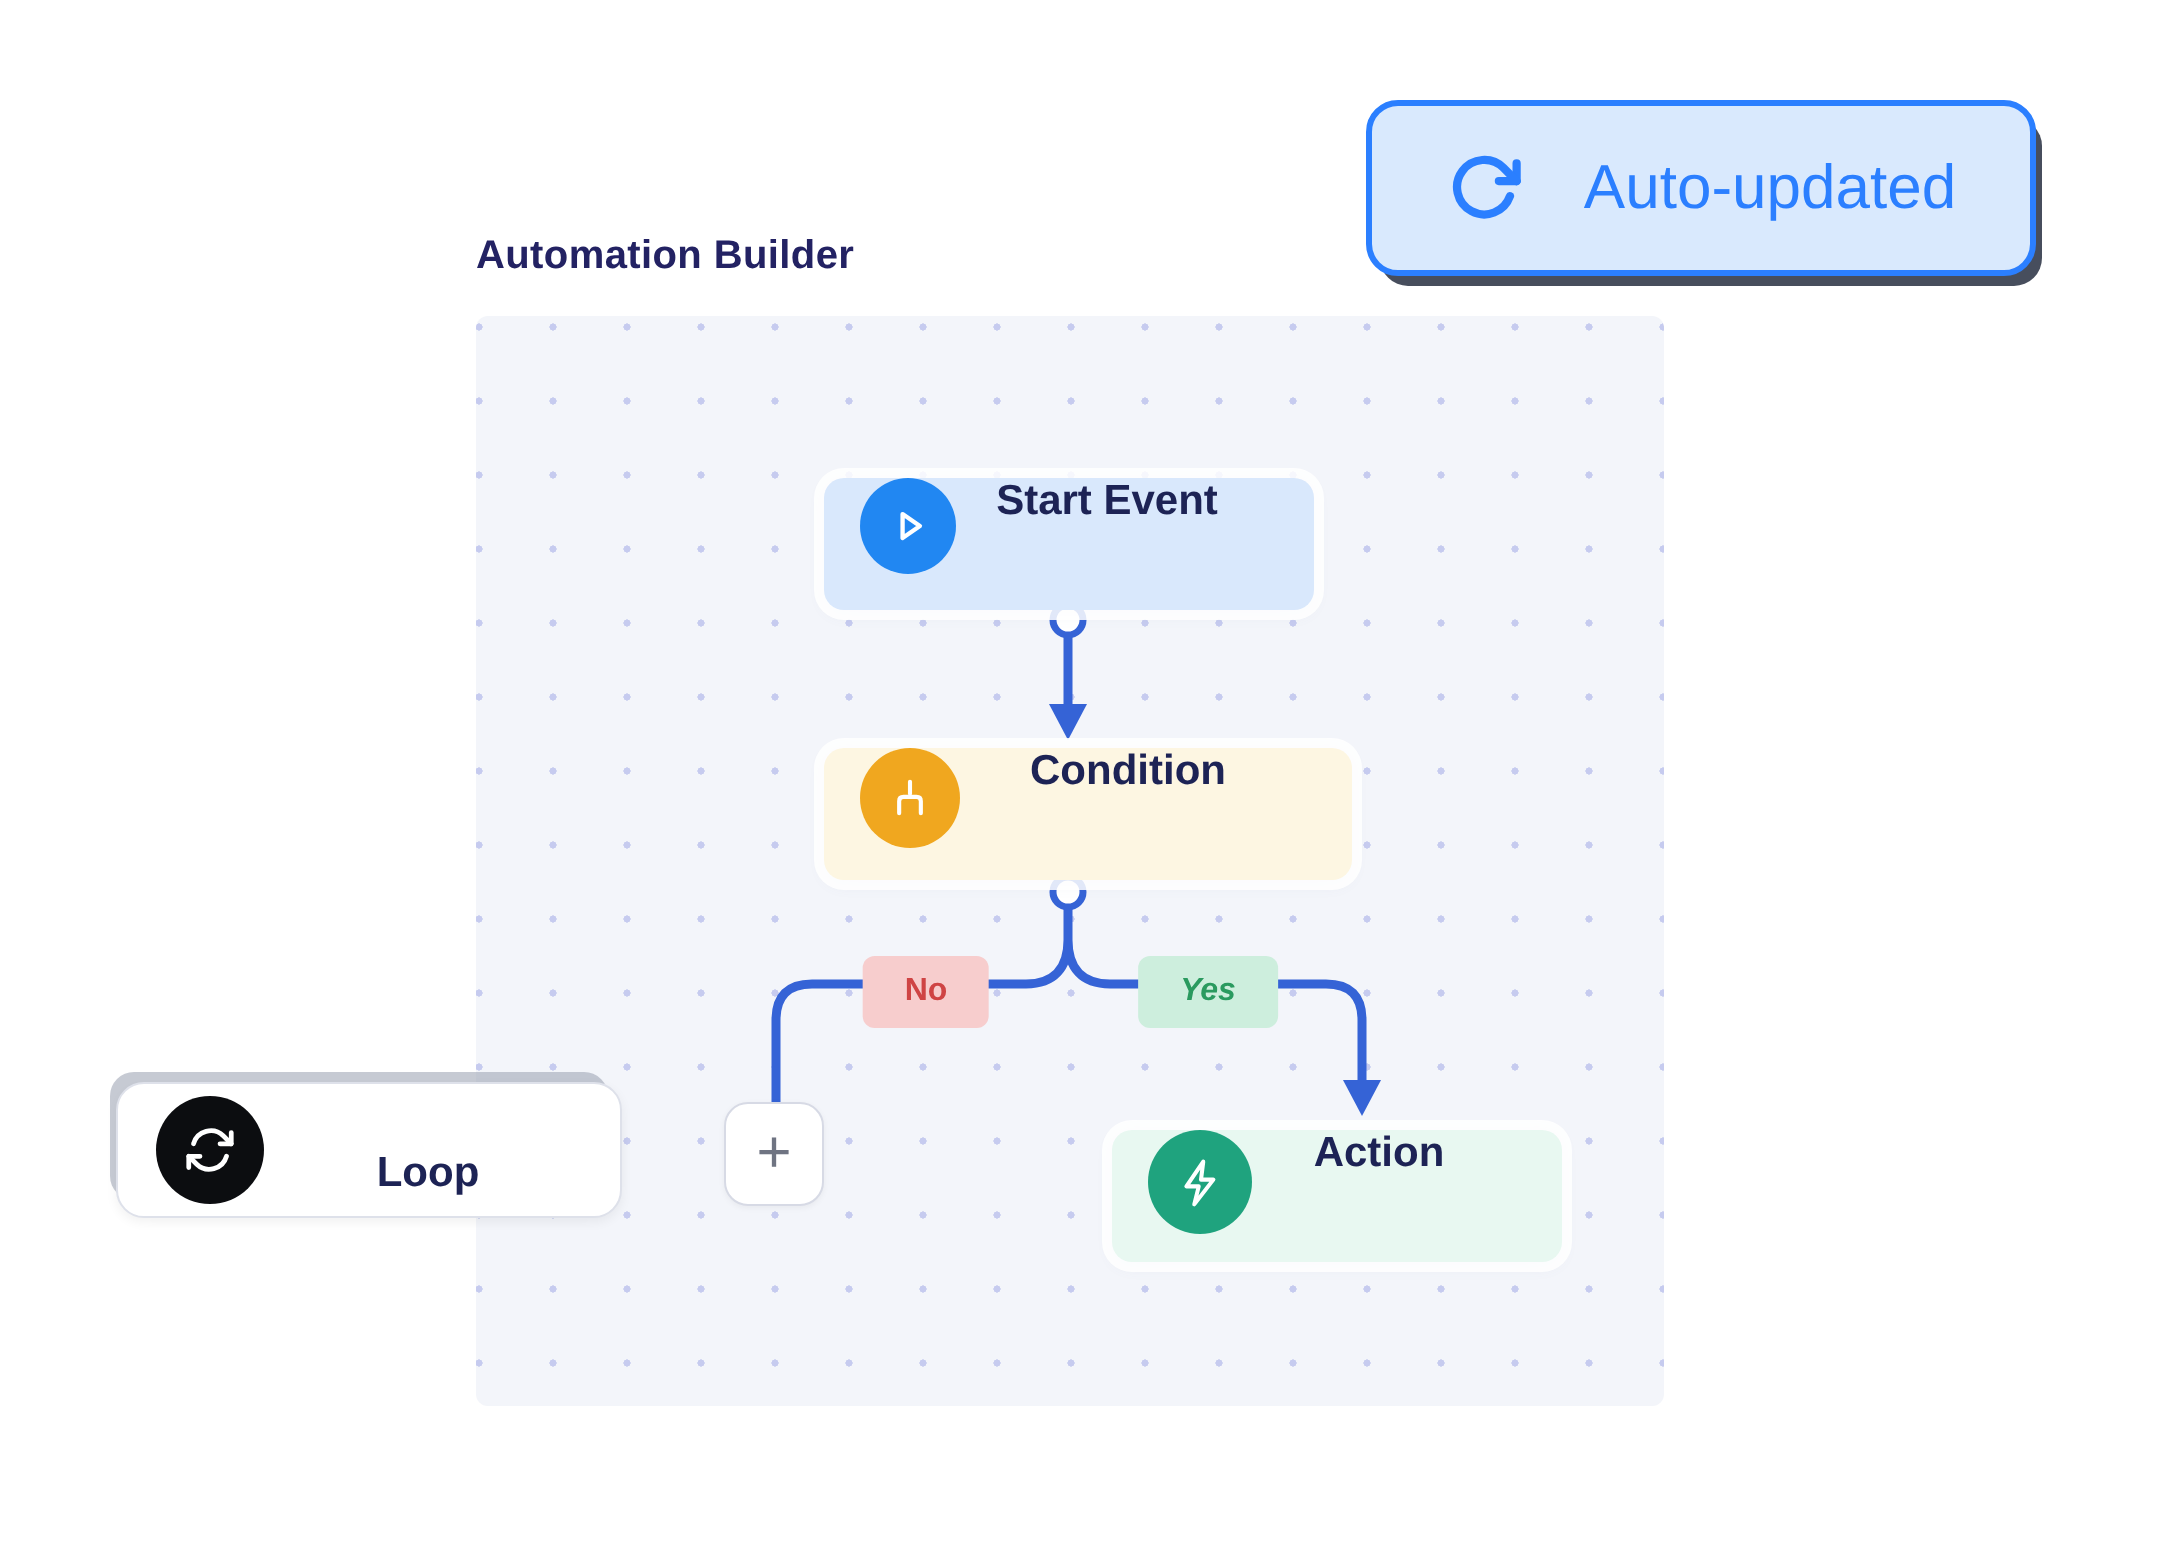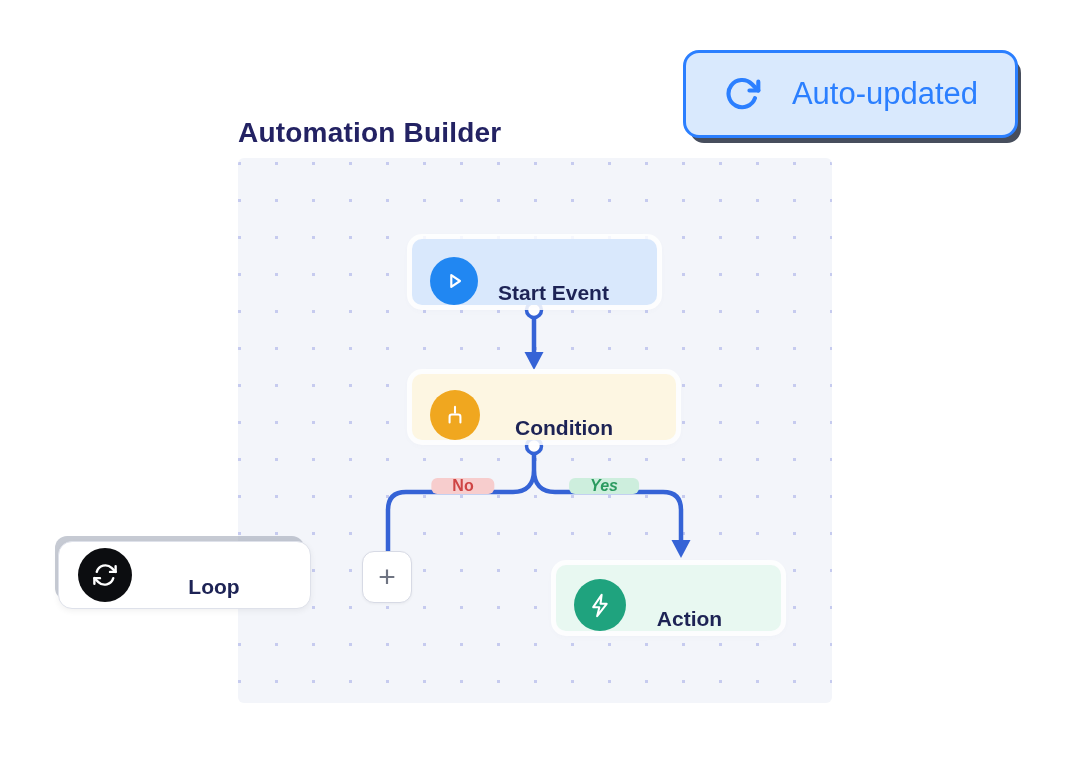--- a/index.html
+++ b/index.html
@@ -8,21 +8,21 @@
     position: relative;
     background: #ffffff;
     font-family: "Liberation Sans", sans-serif;
     overflow: hidden;
   }
 
   
   .page-title {
     position: absolute;
     left: 238px; top: 117px;
-    font-size: 28px;
+    font-size: 20px;
     font-weight: 700;
     color: var(--title-text, #232263);
     letter-spacing: 0.2px;
   }
 
   
   .auto-badge {
     position: absolute;
     left: 683px; top: 50px;
     width: 335px; height: 88px;
@@ -61,21 +61,21 @@
     width: 594px; height: 545px;
     pointer-events: none;
   }
 
   
   .node {
     position: absolute;
     height: 66px;
     border-radius: 10px;
     display: flex;
-    align-items: flex-end;
+    align-items: flex-start;
     padding-left: 18px;
     padding-right: 28px;
     box-shadow: 0 0 0 5px rgba(255,255,255,0.85), 0 2px 8px rgba(110,120,160,0.10);
     cursor: grab;
   }
   .node .icon-circle {
     border-radius: 50%;
     display: flex;
     align-items: center;
     justify-content: center;
@@ -113,21 +113,21 @@
     color: #6f7482;
     box-shadow: 0 1px 3px rgba(0,0,0,0.05);
     cursor: pointer;
     line-height: 1;
   }
 
   
   .edge-label {
     position: absolute;
     top: 320px;
-    height: 16px;
+    height: 36px;
     padding: 0 21px;
     border-radius: 6px;
     display: inline-flex;
     align-items: center;
     justify-content: center;
     font-size: 16px;
     font-weight: 600;
     transform: translateX(-50%);
   }
   .edge-label.no  { left: 225px; background: var(--no-bg, #f7cdcd);  color: var(--no-text, #cf4444); }

